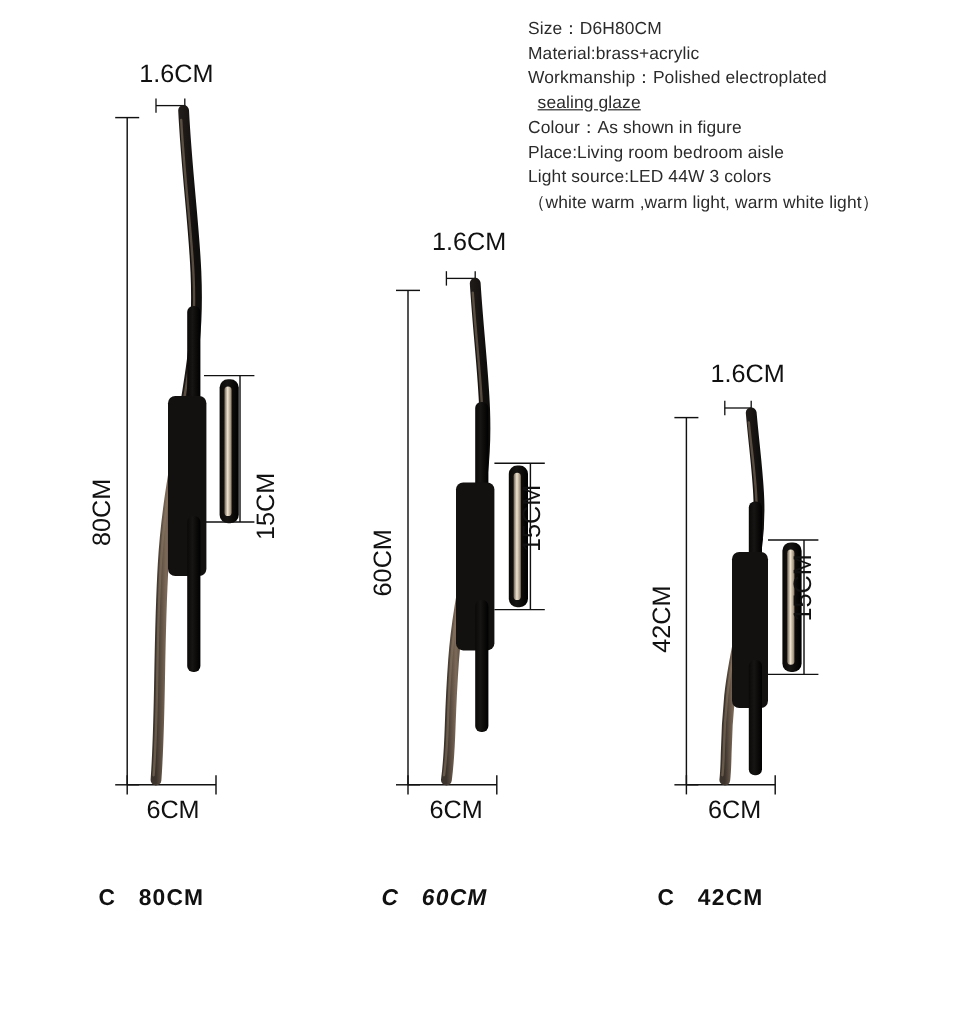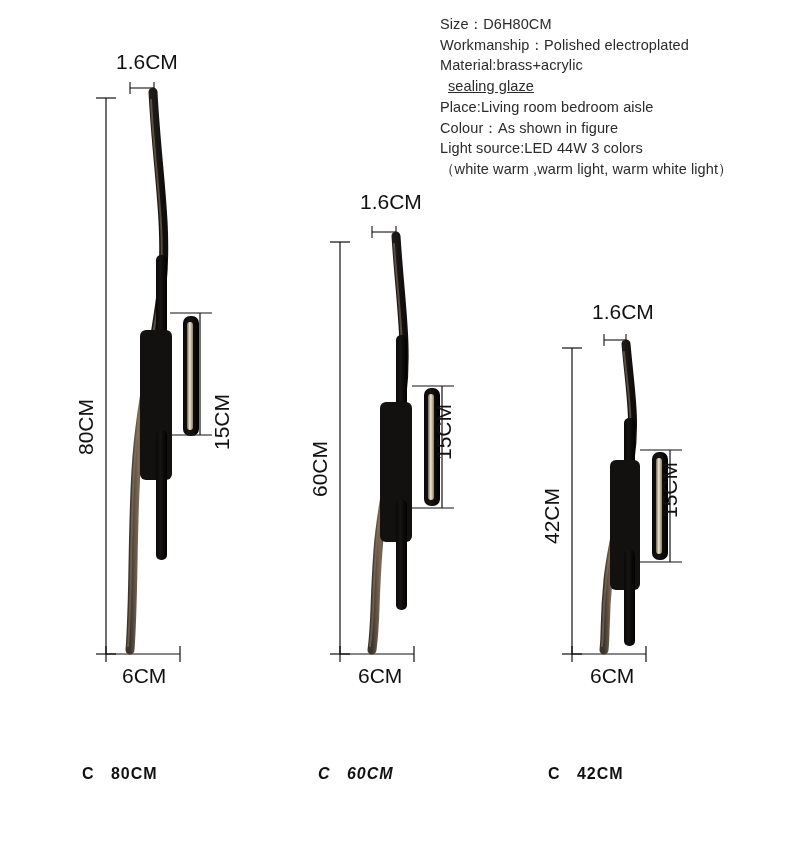--- a/index.html
+++ b/index.html
@@ -34,26 +34,25 @@
     letter-spacing: 0.1px;
   }
   .spec div { white-space: pre; }
   .spec .indent { padding-left: 8px; text-decoration: underline; }
 
   
   .unit { position: absolute; }
 
   .caption {
     position: absolute;
-    font-size: 16px;
+    font-size: 19px;
     font-weight: 700;
     letter-spacing: 1px;
     color: #111;
     white-space: pre;
-    margin-top: 27px;
   }
 
   .lbl {
     position: absolute;
     font-size: 19px;
     color: #111;
     white-space: nowrap;
   }
   .lbl.vert {
     transform: rotate(-90deg);
@@ -66,25 +65,25 @@
   .rule { stroke: #111; stroke-width: 1.2; }
   .ruleThin { stroke: #111; stroke-width: 1.1; }
 </style>
 </head>
 <body>
 
 <div class="stage">
 
   <div class="spec">
     <div>Size：D6H80CM</div>
+    <div>Material:brass+acrylic</div>
     <div>Workmanship：Polished electroplated</div>
-    <div>Material:brass+acrylic</div>
     <div class="indent">sealing glaze</div>
+    <div>Colour：As shown in figure</div>
     <div>Place:Living room bedroom aisle</div>
-    <div>Colour：As shown in figure</div>
     <div>Light source:LED 44W 3 colors</div>
     <div>（white warm ,warm light, warm white light）</div>
   </div>
 
   <div class="unit" id="fig80" style="left:60px; top:50px; width:260px; height:720px;">
 
     <div class="lbl big" style="left:56px; top:0px;">1.6CM</div>
 
     <div class="lbl vert big" style="left:14px; top:405px;">80CM</div>
 

